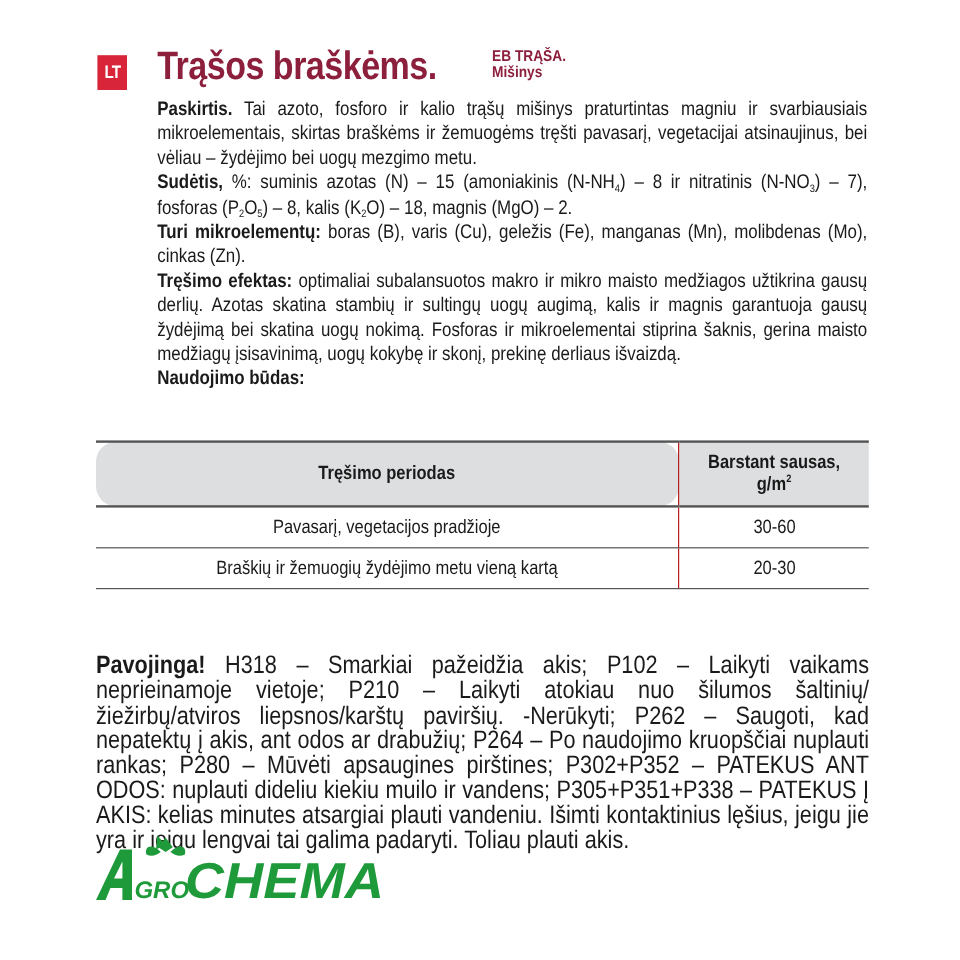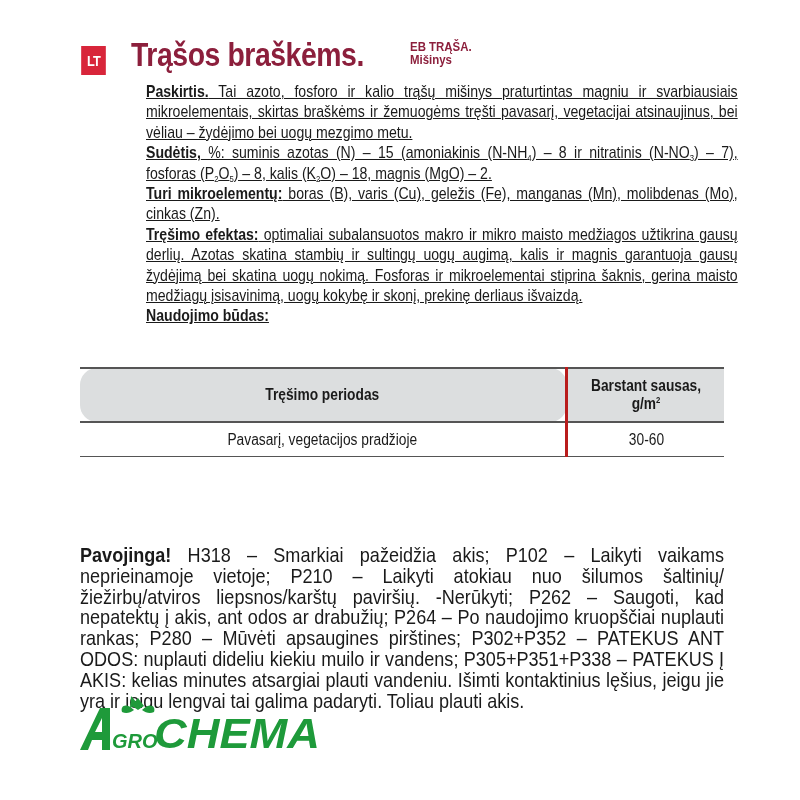--- a/index.html
+++ b/index.html
@@ -1,30 +1,30 @@
 <!DOCTYPE html>
 <html><head>
 <meta charset="utf-8">
 <style>
   html,body{margin:0;padding:0;background:#ffffff;}
   body{width:800px;height:800px;position:relative;overflow:hidden;font-family:"Liberation Sans",sans-serif;color:#1a1a1a;}
   .lt-badge{position:absolute;left:79px;top:46px;width:29px;height:29px;background:#d8253a;color:#fff;font-weight:bold;font-size:15px;display:flex;align-items:center;justify-content:center;letter-spacing:-1px;transform:scaleX(0.85);}
   .title{position:absolute;left:131px;top:36px;font-size:33px;font-weight:bold;color:#8c1f3c;letter-spacing:-0.5px;transform:scaleX(0.86);transform-origin:left top;white-space:nowrap;}
   .subtitle{position:absolute;left:410px;top:40px;font-size:13px;font-weight:bold;color:#8c1f3c;line-height:13px;transform:scaleX(0.88);transform-origin:left top;}
-  .body-text{position:absolute;left:146px;width:592px;font-size:16.4px;line-height:20.4px;text-align:justify;text-decoration:underline;}
+  .body-text{position:absolute;left:131px;width:592px;font-size:16.4px;line-height:20.4px;text-align:justify;}
   .body-text .cond{display:block;transform:scaleX(0.86);transform-origin:left top;width:688px;}
   .para{margin:0;}
   b{font-weight:bold;}
   sub{font-size:9px;vertical-align:-3px;line-height:0;}
   sup{font-size:9px;vertical-align:6px;line-height:0;}
   .usage-table{position:absolute;left:80px;top:367px;width:644px;border-collapse:collapse;font-size:16px;}
   .usage-table th,.usage-table td{border-bottom:1px solid #555;text-align:center;padding:0;}
   .usage-table thead th{background:#dcdedf;border-top:2px solid #555;border-bottom:2px solid #555;height:52px;font-weight:bold;}
   .usage-table tbody td{height:33px;text-align:center;}
-  .usage-table .col1{width:485px;border-right:3px solid #b91c1c;border-radius:17px;}
+  .usage-table .col1{width:485px;border-right:1px solid #b91c1c;border-radius:17px;}
   .cell{display:inline-block;transform:scaleX(0.86);white-space:nowrap;}
   .warning{position:absolute;left:80px;top:545px;width:644px;font-size:21px;line-height:20.8px;}
   .warning .cond{display:block;transform:scaleX(0.86);transform-origin:left top;width:749px;text-align:justify;}
   .logo{position:absolute;left:76px;top:696px;width:250px;height:56px;}
 </style>
 </head>
 <body>
 
 <div class="lt-badge">
     <span>LT</span>
@@ -50,20 +50,24 @@
     <tr>
       <th class="col1"><span class="cell">Tręšimo periodas</span></th>
       <th><span class="cell"><span>Barstant sausas,</span><br><span>g/m</span><sup>2</sup></span></th>
     </tr>
   </thead>
   <tbody>
     <tr>
       <td class="col1"><span class="cell">Pavasarį, vegetacijos pradžioje</span></td>
       <td><span class="cell">30-60</span></td>
     </tr>
+    <tr>
+      <td class="col1"><span class="cell">Braškių ir žemuogių žydėjimo metu vieną kartą</span></td>
+      <td><span class="cell">20-30</span></td>
+    </tr>
   </tbody>
 </table>
 
 <div class="warning">
   <div class="cond"><b>Pavojinga!</b><span> H318 – Smarkiai pažeidžia akis; P102 – Laikyti vaikams neprieinamoje vietoje; P210 – Laikyti atokiau nuo šilumos šaltinių/žiežirbų/atviros liepsnos/karštų paviršių. -Nerūkyti; P262 – Saugoti, kad nepatektų į akis, ant odos ar drabužių; P264 – Po naudojimo kruopščiai nuplauti rankas; P280 – Mūvėti apsaugines pirštines; P302+P352 – PATEKUS ANT ODOS: nuplauti dideliu kiekiu muilo ir vandens; P305+P351+P338 – PATEKUS Į AKIS: kelias minutes atsargiai plauti vandeniu. Išimti kontaktinius lęšius, jeigu jie yra ir jeigu lengvai tai galima padaryti. Toliau plauti akis.</span></div>
 </div>
 
 <div class="logo">
   <svg width="250" height="56" viewBox="0 0 250 56">
     <g fill="#1e9a3a">

